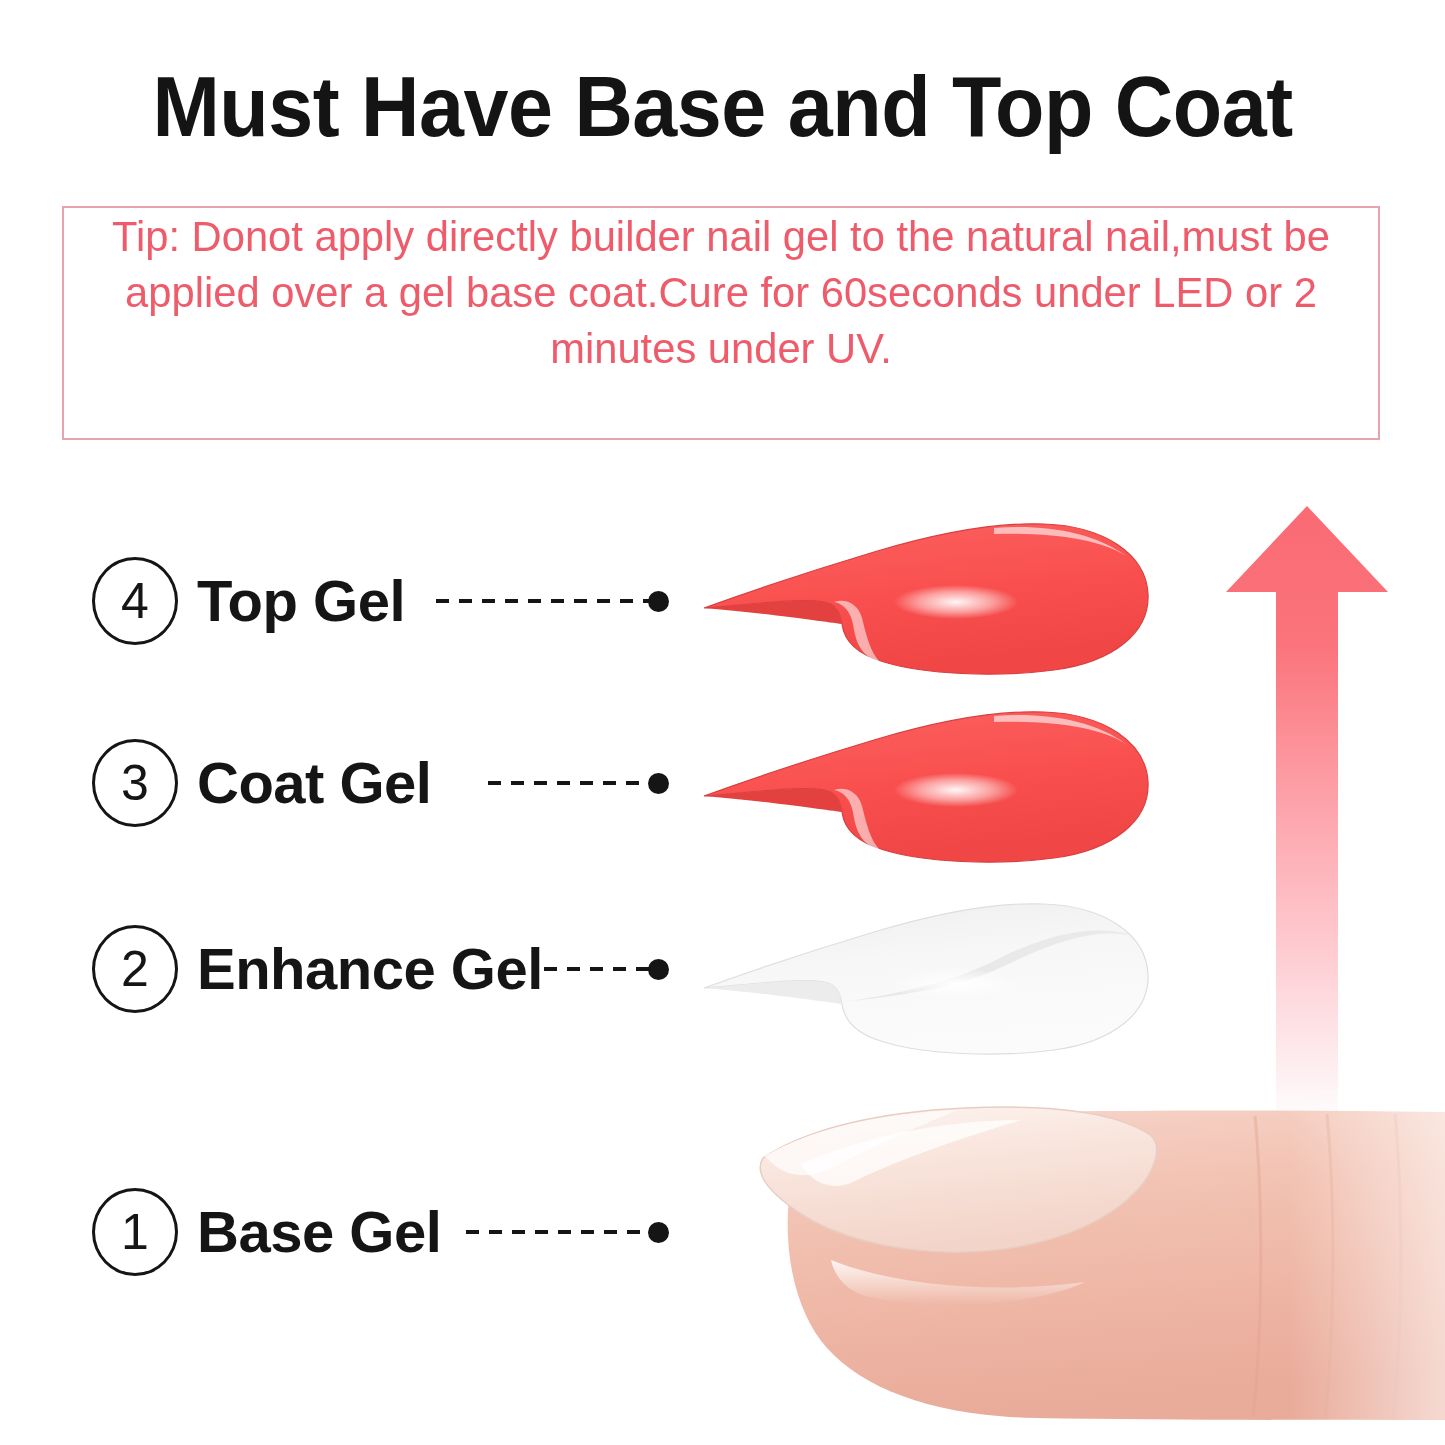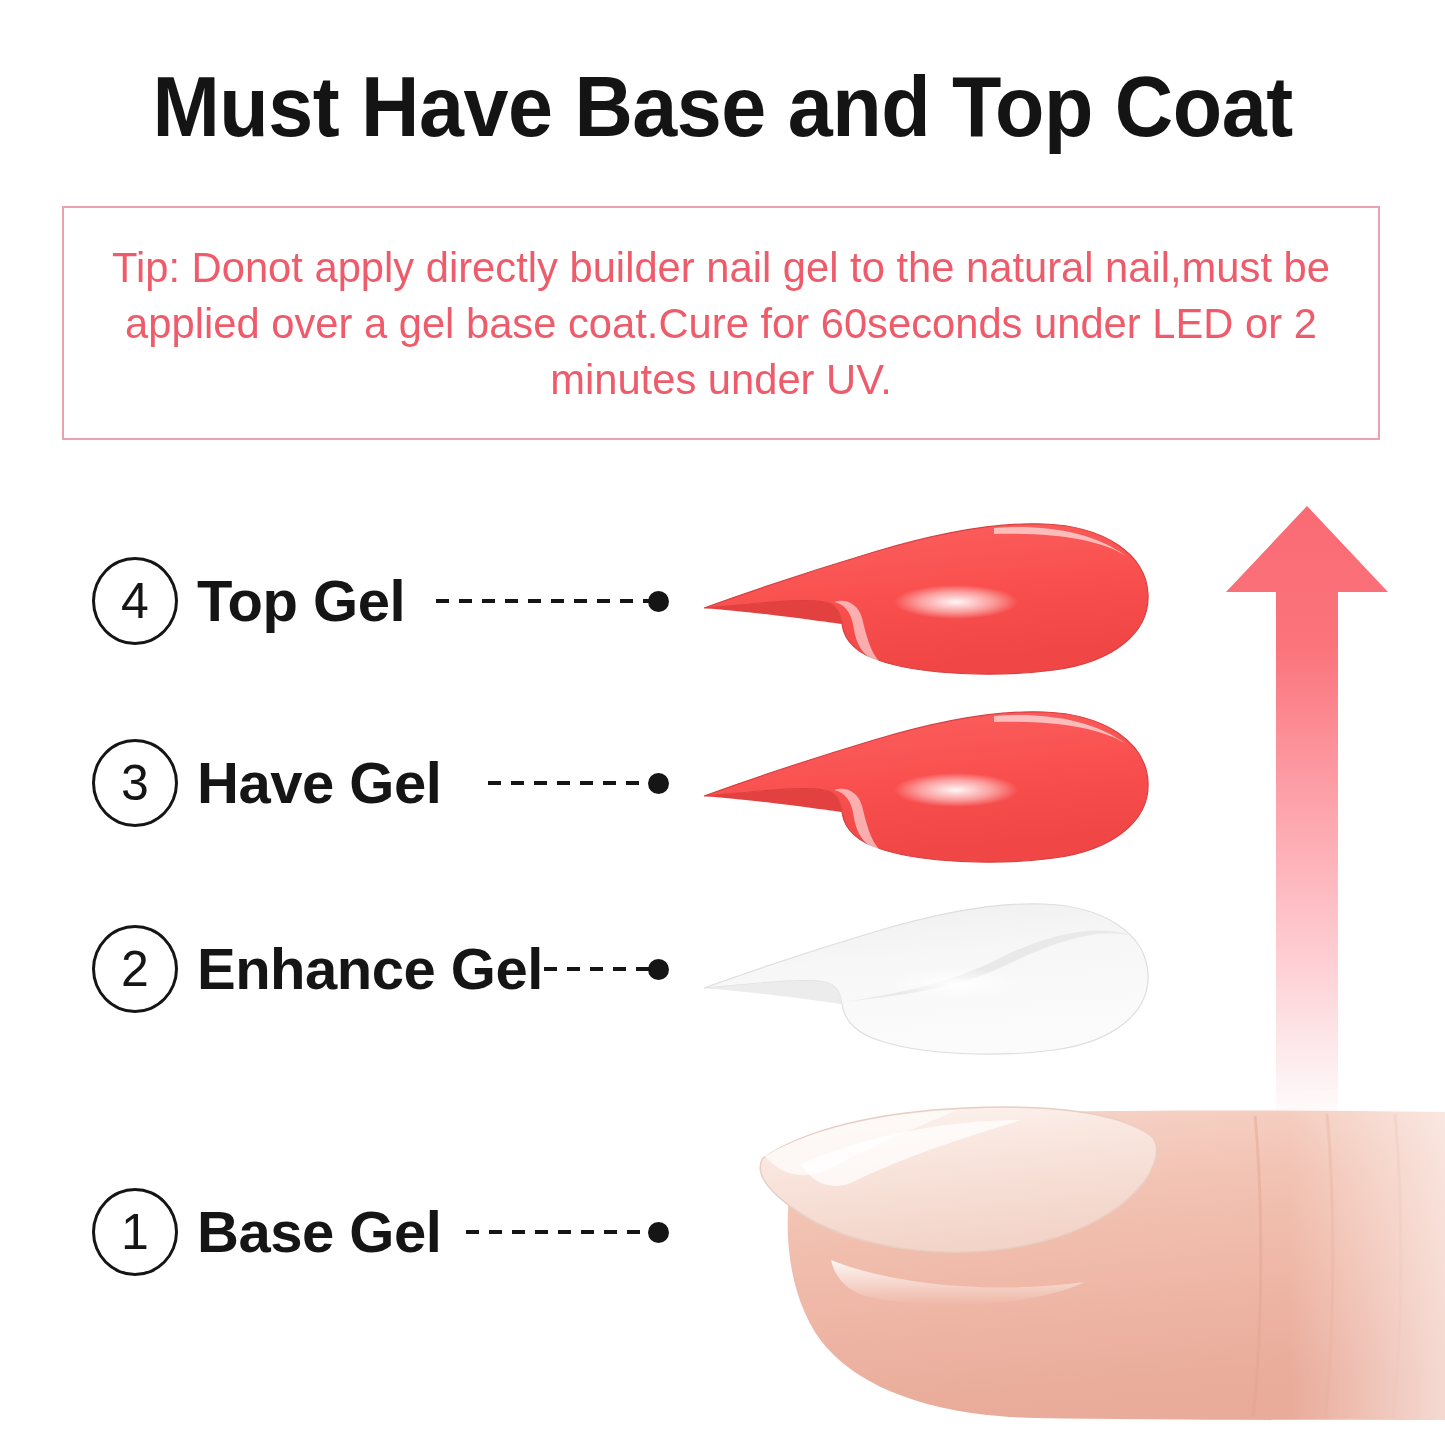--- a/index.html
+++ b/index.html
@@ -38,21 +38,20 @@
   
   #tip-box {
     position: absolute;
     left: 62px;
     top: 206px;
     width: 1318px;
     height: 234px;
     border: 2px solid #e8a3ae;
     box-sizing: border-box;
     display: flex;
-    align-items: center;
     justify-content: center;
   }
   #tip-text {
     font-family: "Liberation Sans", sans-serif;
     font-size: 43px;
     line-height: 56px;
     color: #ee5b6a;
     text-align: center;
     padding: 0 26px;
     transform: scaleX(0.97);
@@ -169,21 +168,21 @@
 
   <div class="step" style="top:557px;">
     <div class="step-circle">4</div>
     <div class="step-label">Top Gel</div>
     <div class="leader" style="left:436px; width:214px;"></div>
     <div class="leader-dot" style="left:648px;"></div>
   </div>
 
   <div class="step" style="top:739px;">
     <div class="step-circle">3</div>
-    <div class="step-label">Have Gel</div>
+    <div class="step-label">Coat Gel</div>
     <div class="leader" style="left:488px; width:162px;"></div>
     <div class="leader-dot" style="left:648px;"></div>
   </div>
 
   <div class="step" style="top:925px;">
     <div class="step-circle">2</div>
     <div class="step-label">Enhance Gel</div>
     <div class="leader" style="left:544px; width:106px;"></div>
     <div class="leader-dot" style="left:648px;"></div>
   </div>

